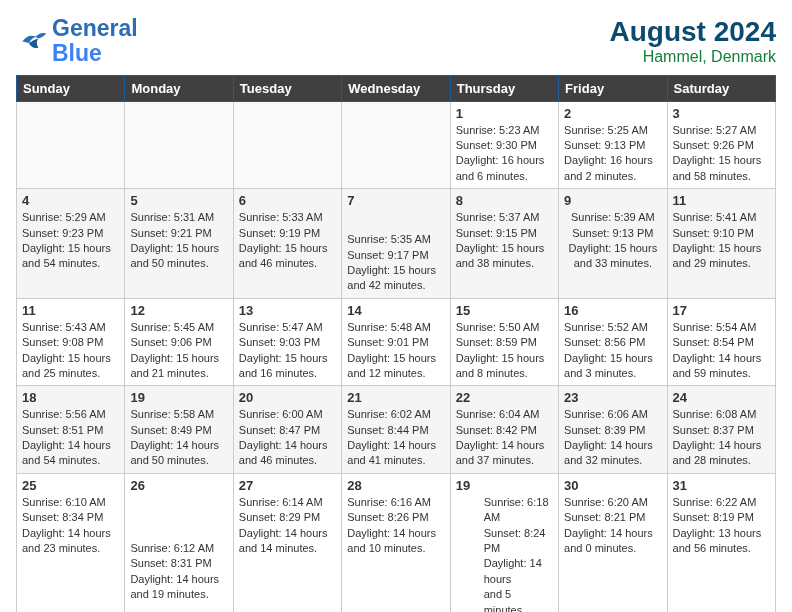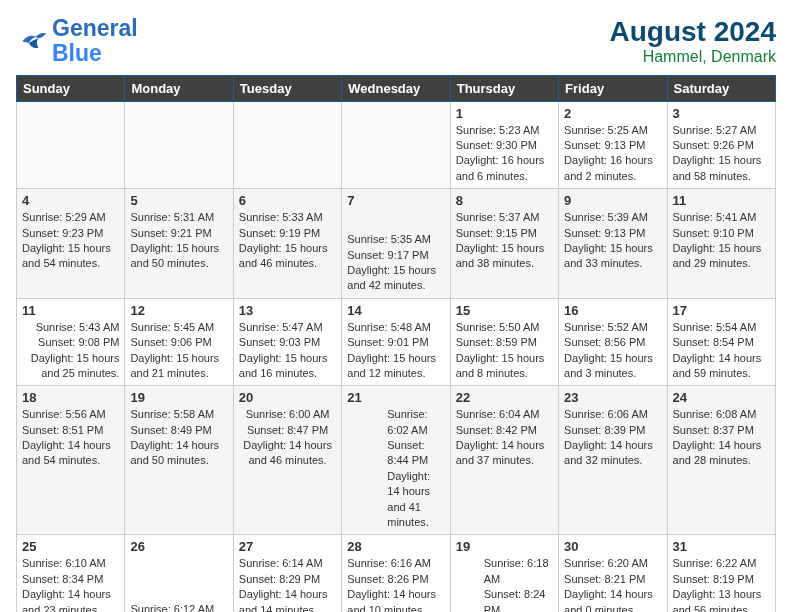--- a/index.html
+++ b/index.html
@@ -176,37 +176,37 @@
         </td>
         <td>
           <div class="day-number">8</div>
           <div class="day-info" style="white-space: pre-line;">Sunrise: 5:37 AM
 Sunset: 9:15 PM
 Daylight: 15 hours
 and 38 minutes.</div>
         </td>
         <td>
           <div class="day-number">9</div>
-          <div class="day-info" style="white-space: pre-line;">Sunrise: 5:39 AM
+          <div class="day-info" style="white-space: pre-line; text-align: center;">Sunrise: 5:39 AM
 Sunset: 9:13 PM
 Daylight: 15 hours
 and 33 minutes.</div>
         </td>
         <td>
           <div class="day-number">11</div>
           <div class="day-info" style="white-space: pre-line;">Sunrise: 5:41 AM
 Sunset: 9:10 PM
 Daylight: 15 hours
 and 29 minutes.</div>
         </td>
       </tr>
       <tr>
         <td>
           <div class="day-number">11</div>
-          <div class="day-info" style="white-space: pre-line; text-align: right;">Sunrise: 5:43 AM
+          <div class="day-info" style="white-space: pre-line;">Sunrise: 5:43 AM
 Sunset: 9:08 PM
 Daylight: 15 hours
 and 25 minutes.</div>
         </td>
         <td>
           <div class="day-number">12</div>
           <div class="day-info" style="white-space: pre-line;">Sunrise: 5:45 AM
 Sunset: 9:06 PM
 Daylight: 15 hours
 and 21 minutes.</div>
@@ -257,28 +257,28 @@
         </td>
         <td>
           <div class="day-number">19</div>
           <div class="day-info" style="white-space: pre-line;">Sunrise: 5:58 AM
 Sunset: 8:49 PM
 Daylight: 14 hours
 and 50 minutes.</div>
         </td>
         <td>
           <div class="day-number">20</div>
-          <div class="day-info" style="white-space: pre-line; text-align: center;">Sunrise: 6:00 AM
+          <div class="day-info" style="white-space: pre-line;">Sunrise: 6:00 AM
 Sunset: 8:47 PM
 Daylight: 14 hours
 and 46 minutes.</div>
         </td>
         <td>
           <div class="day-number">21</div>
-          <div class="day-info" style="white-space: pre-line; margin-left: 40px;">Sunrise: 6:02 AM
+          <div class="day-info" style="white-space: pre-line;">Sunrise: 6:02 AM
 Sunset: 8:44 PM
 Daylight: 14 hours
 and 41 minutes.</div>
         </td>
         <td>
           <div class="day-number">22</div>
           <div class="day-info" style="white-space: pre-line;">Sunrise: 6:04 AM
 Sunset: 8:42 PM
 Daylight: 14 hours
 and 37 minutes.</div>

